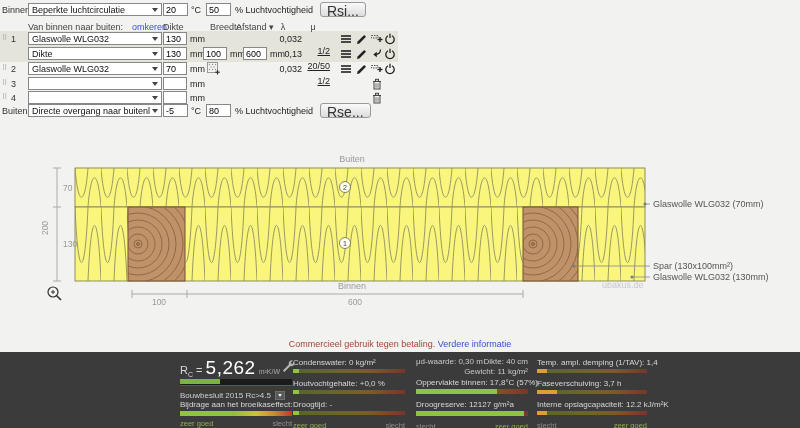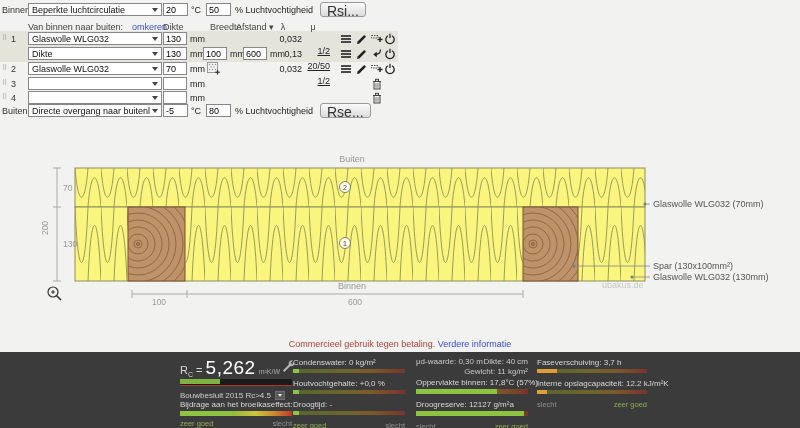--- a/index.html
+++ b/index.html
@@ -443,20 +443,26 @@
         </div>
     </div>
     <div class="scale-row" style="margin-top:0">
       <span class="sc-bad">slecht</span>
       <span class="sc-good">zeer goed</span>
     </div>
   </div>
 
   <div class="col" style="left:537px;width:110px">
     <div class="metric">
+      <div class="mlabel">Temp. ampl. demping (1/TAV): 1,4</div>
+      <div class="grad-track mini">
+          <div class="o-fill" style="width: 9%;"></div>
+        </div>
+    </div>
+    <div class="metric">
       <div class="mlabel">Faseverschuiving: 3,7 h</div>
       <div class="grad-track mini">
           <div class="o-fill" style="width: 18%;"></div>
         </div>
     </div>
     <div class="metric">
       <div class="mlabel">Interne opslagcapaciteit: 12.2 kJ/m²K</div>
       <div class="grad-track mini">
           <div class="o-fill" style="width: 9%;"></div>
         </div>

